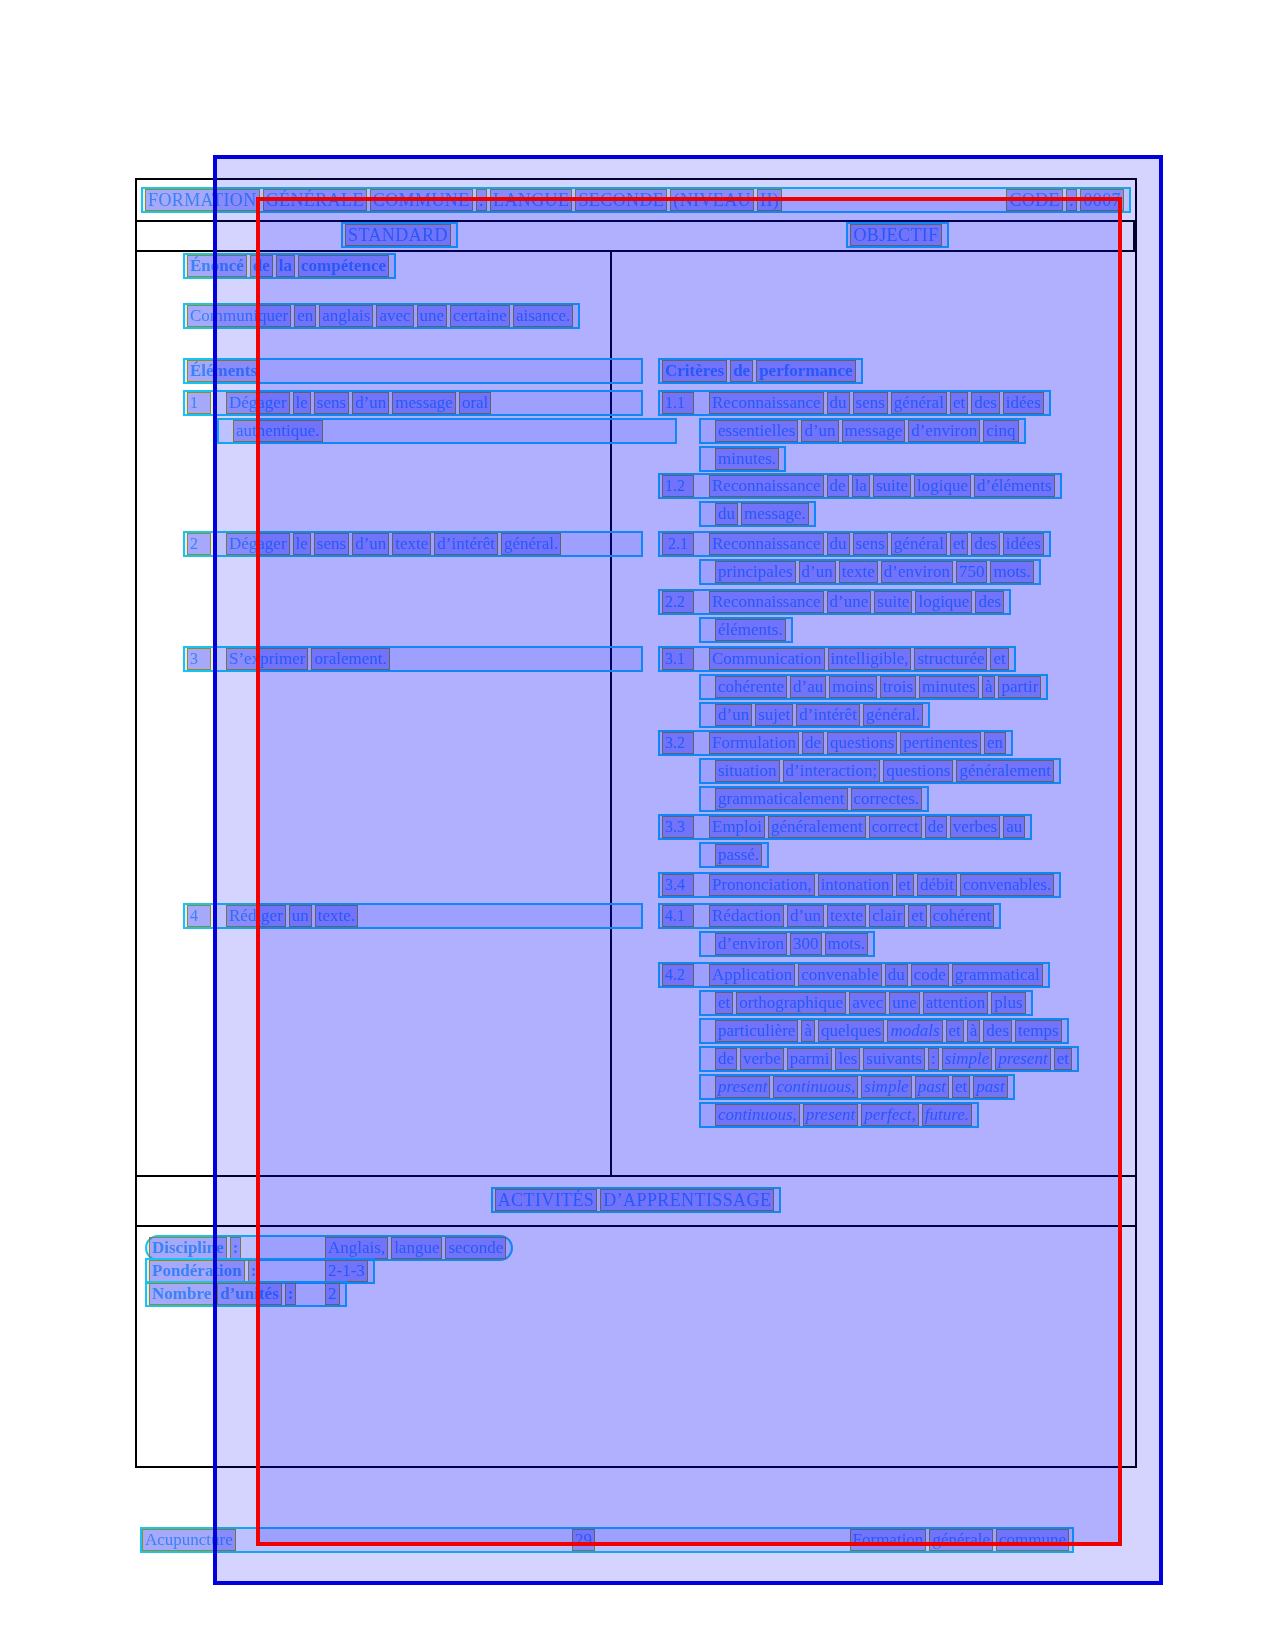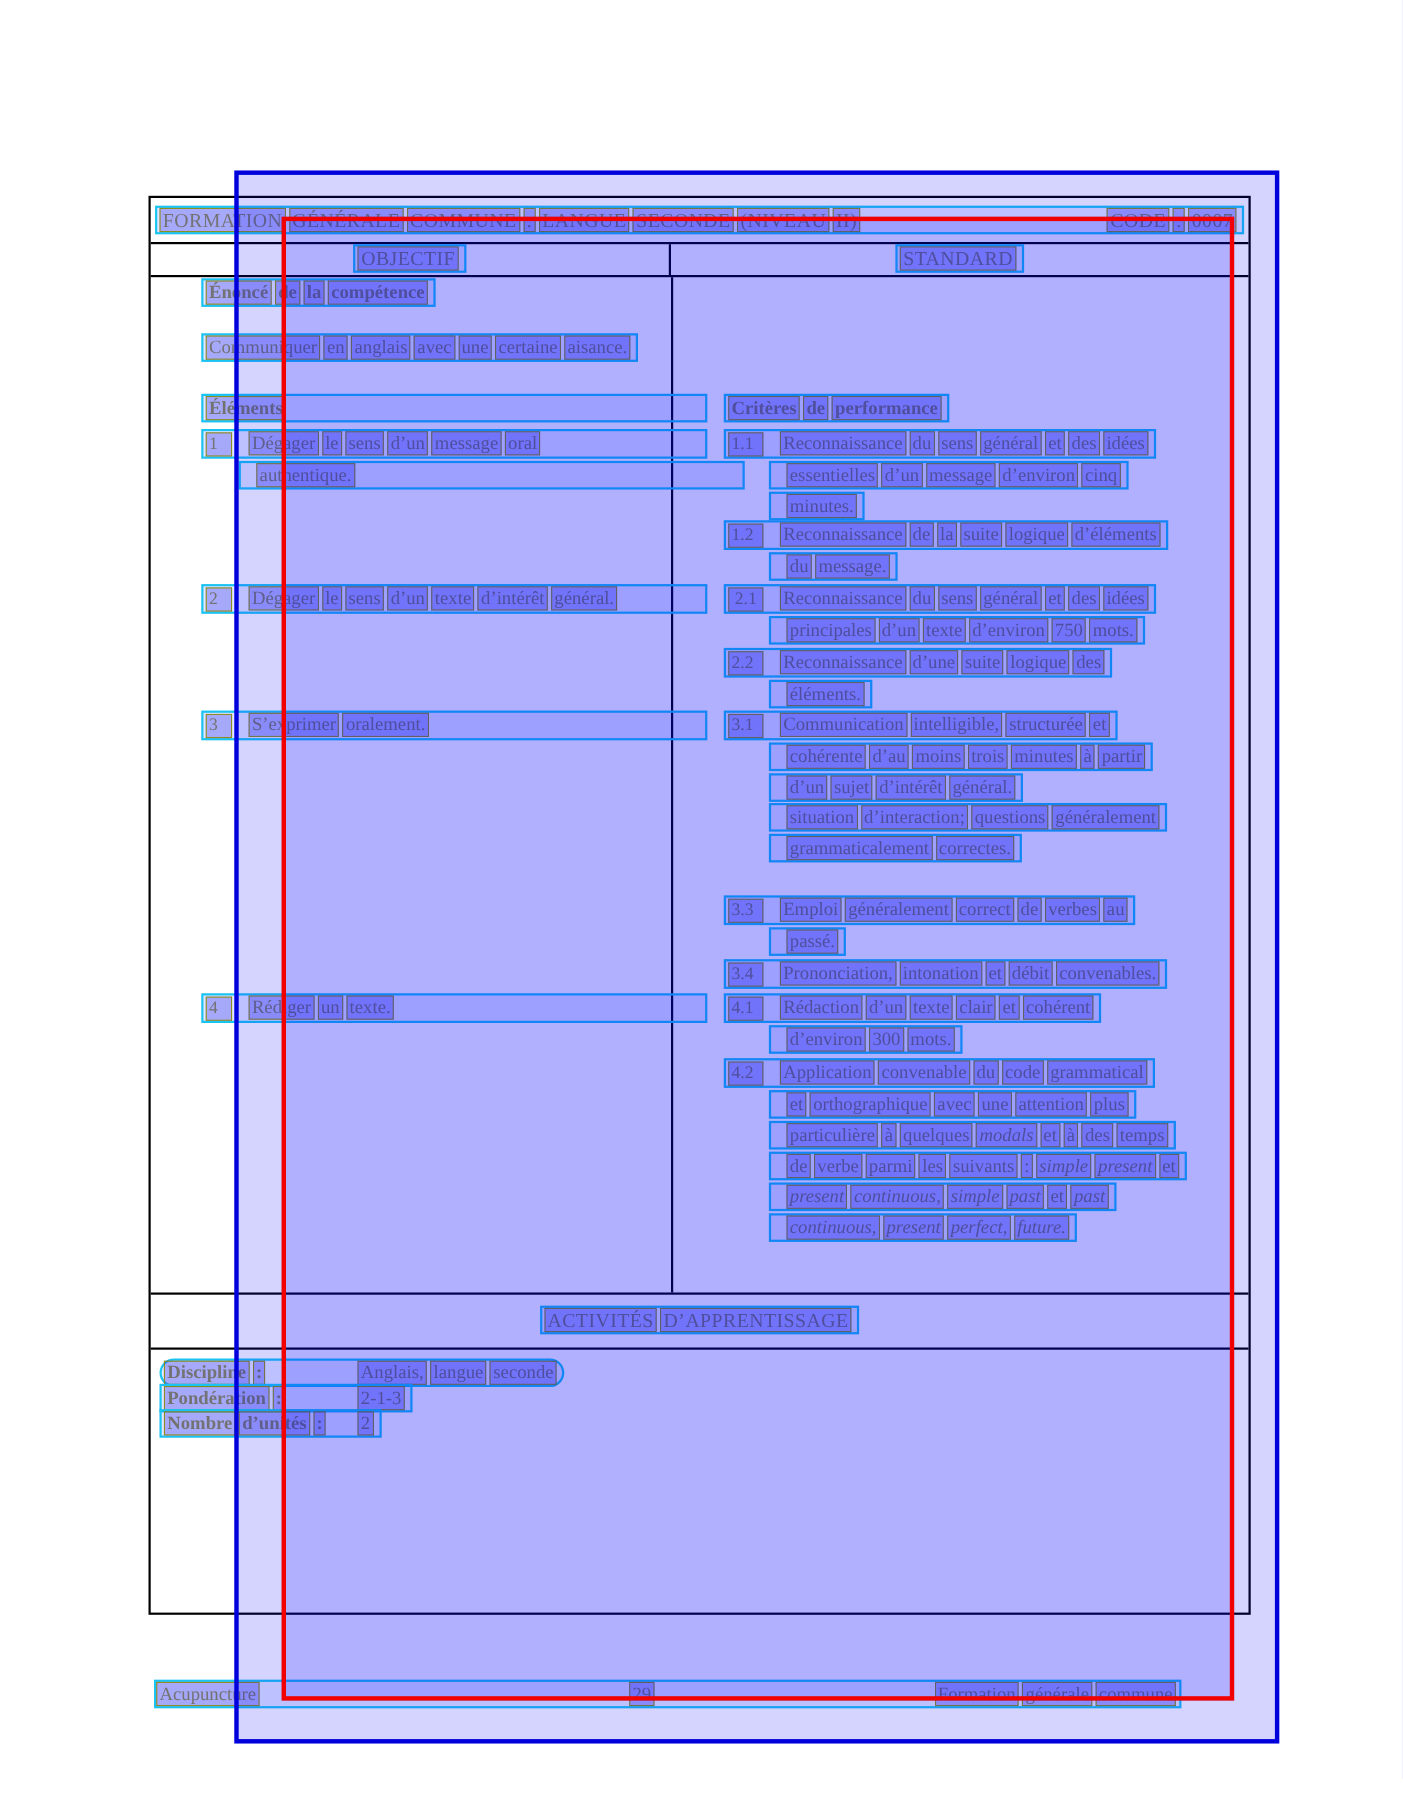--- a/index.html
+++ b/index.html
@@ -1,17 +1,17 @@
 <!DOCTYPE html>
 <html><head>
 <meta charset="utf-8">
 <style>
   html,body{margin:0;padding:0;background:#ffffff;}
   .page{position:relative;width:1275px;height:1651px;background:#ffffff;overflow:hidden;
-        font-family:"Liberation Serif","DejaVu Serif",serif;color:#737373;}
+        font-family:"Liberation Serif","DejaVu Serif",serif;color:#3b82f6;}
 
   
   .doc-table{position:absolute;left:135px;top:178px;width:1002px;height:1290px;
              border:2px solid #000;box-sizing:border-box;background:#fff;}
   .row{box-sizing:border-box;}
   .title-row{height:42px;border-bottom:2px solid #000;display:flex;align-items:center;}
   .header-row{height:30px;border-bottom:2px solid #000;display:flex;}
   .hcell{display:flex;align-items:center;justify-content:center;box-sizing:border-box;}
   .hcell.objectif{width:473px;border-right:2px solid #000;}
   .hcell.standard{flex:1;}
@@ -70,28 +70,28 @@
   <div class="doc-table">
 
     <div class="row title-row">
       <div class="line full">
         <span class="words caps"><span class="w">FORMATION</span><span class="w">GÉNÉRALE</span><span class="w">COMMUNE</span><span class="w">:</span><span class="w">LANGUE</span><span class="w">SECONDE</span><span class="w">(NIVEAU</span><span class="w">II)</span></span>
         <span class="words caps"><span class="w">CODE</span><span class="w">:</span><span class="w">0007</span></span>
       </div>
     </div>
 
     <div class="row header-row">
+      <div class="hcell standard">
+        <div class="line">
+          <span class="words caps"><span class="w">STANDARD</span></span>
+        </div>
+      </div>
       <div class="hcell objectif">
         <div class="line">
           <span class="words caps"><span class="w">OBJECTIF</span></span>
-        </div>
-      </div>
-      <div class="hcell standard">
-        <div class="line">
-          <span class="words caps"><span class="w">STANDARD</span></span>
         </div>
       </div>
     </div>
 
     <div class="row body-row">
       <div class="col-divider"></div>
 
       <div class="leftcol">
         <div class="para" style="top:1px">
           <div class="line">
@@ -191,20 +191,24 @@
                 <span class="words itext"><span class="w">Communication</span><span class="w">intelligible,</span><span class="w">structurée</span><span class="w">et</span></span>
               </div>
               <div class="line cont">
                 <span class="words itext"><span class="w">cohérente</span><span class="w">d’au</span><span class="w">moins</span><span class="w">trois</span><span class="w">minutes</span><span class="w">à</span><span class="w">partir</span></span>
               </div>
               <div class="line cont">
                 <span class="words itext"><span class="w">d’un</span><span class="w">sujet</span><span class="w">d’intérêt</span><span class="w">général.</span></span>
               </div>
             </div>
             <div class="item" style="top: 478px;">
+              <div class="line">
+                <span class="w num2">3.2</span>
+                <span class="words itext"><span class="w">Formulation</span><span class="w">de</span><span class="w">questions</span><span class="w">pertinentes</span><span class="w">en</span></span>
+              </div>
               <div class="line cont">
                 <span class="words itext"><span class="w">situation</span><span class="w">d’interaction;</span><span class="w">questions</span><span class="w">généralement</span></span>
               </div>
               <div class="line cont">
                 <span class="words itext"><span class="w">grammaticalement</span><span class="w">correctes.</span></span>
               </div>
             </div>
             <div class="item" style="top: 562px;">
               <div class="line">
                 <span class="w num2">3.3</span>

